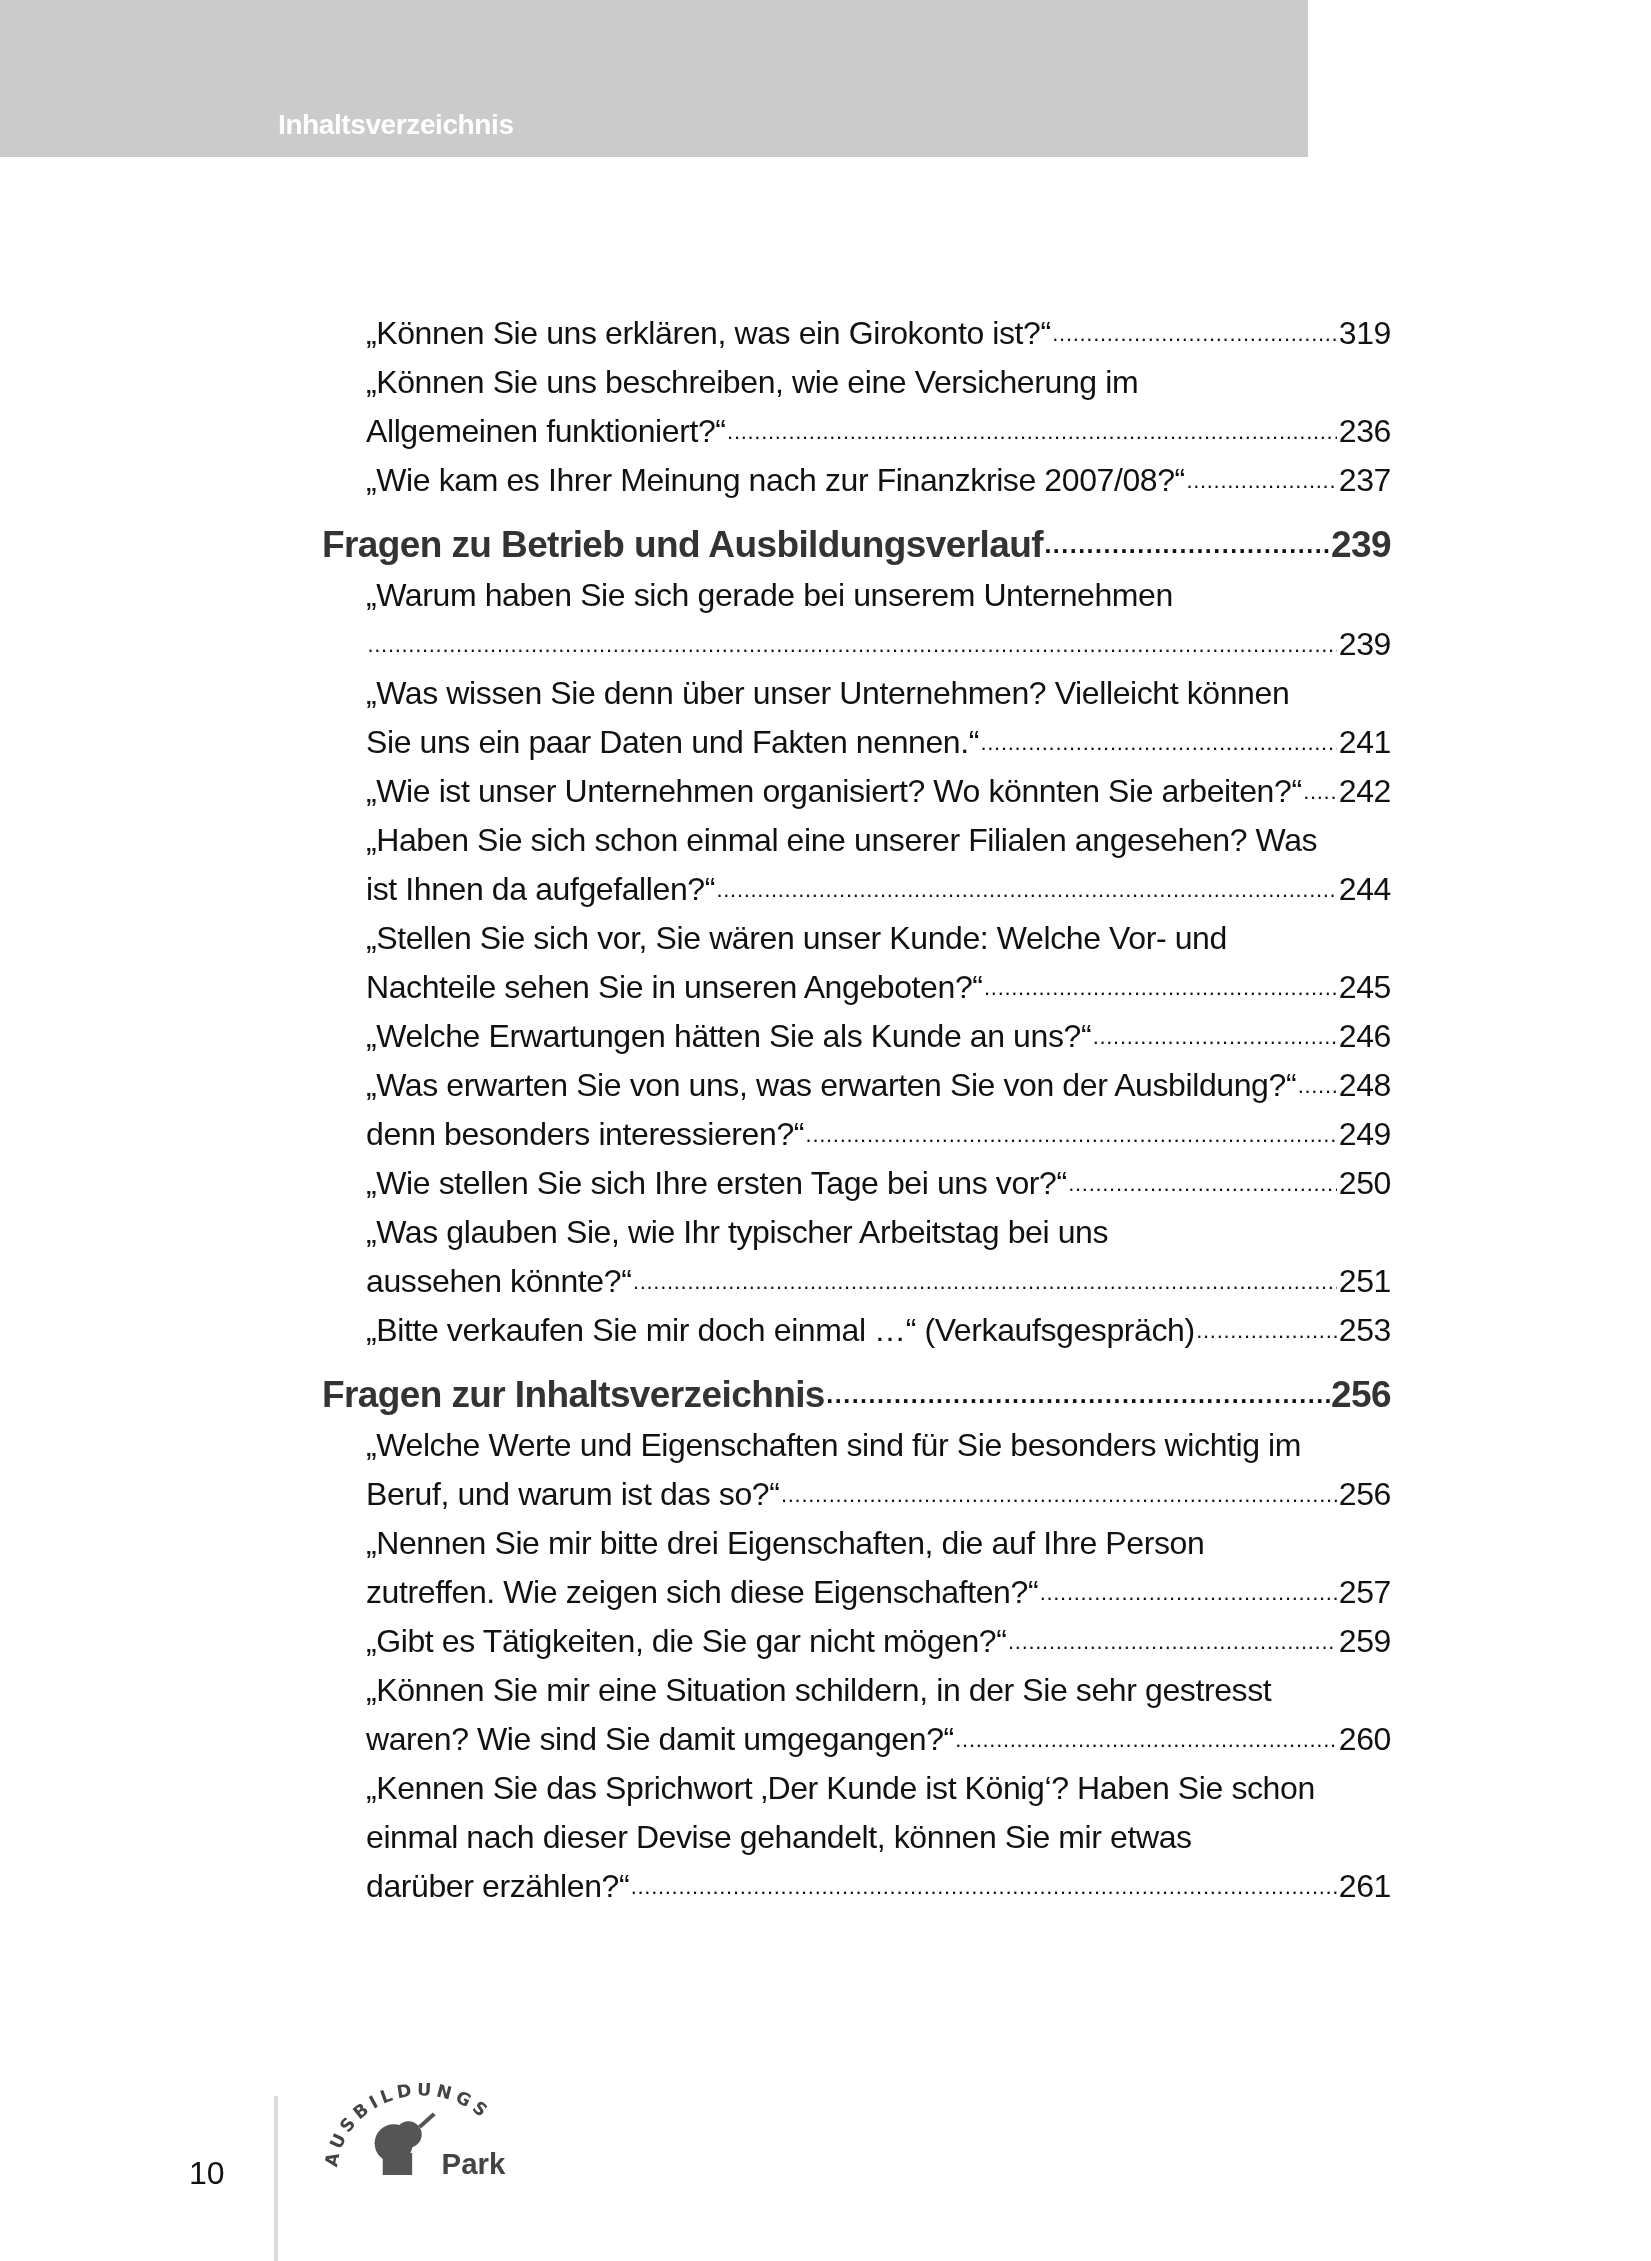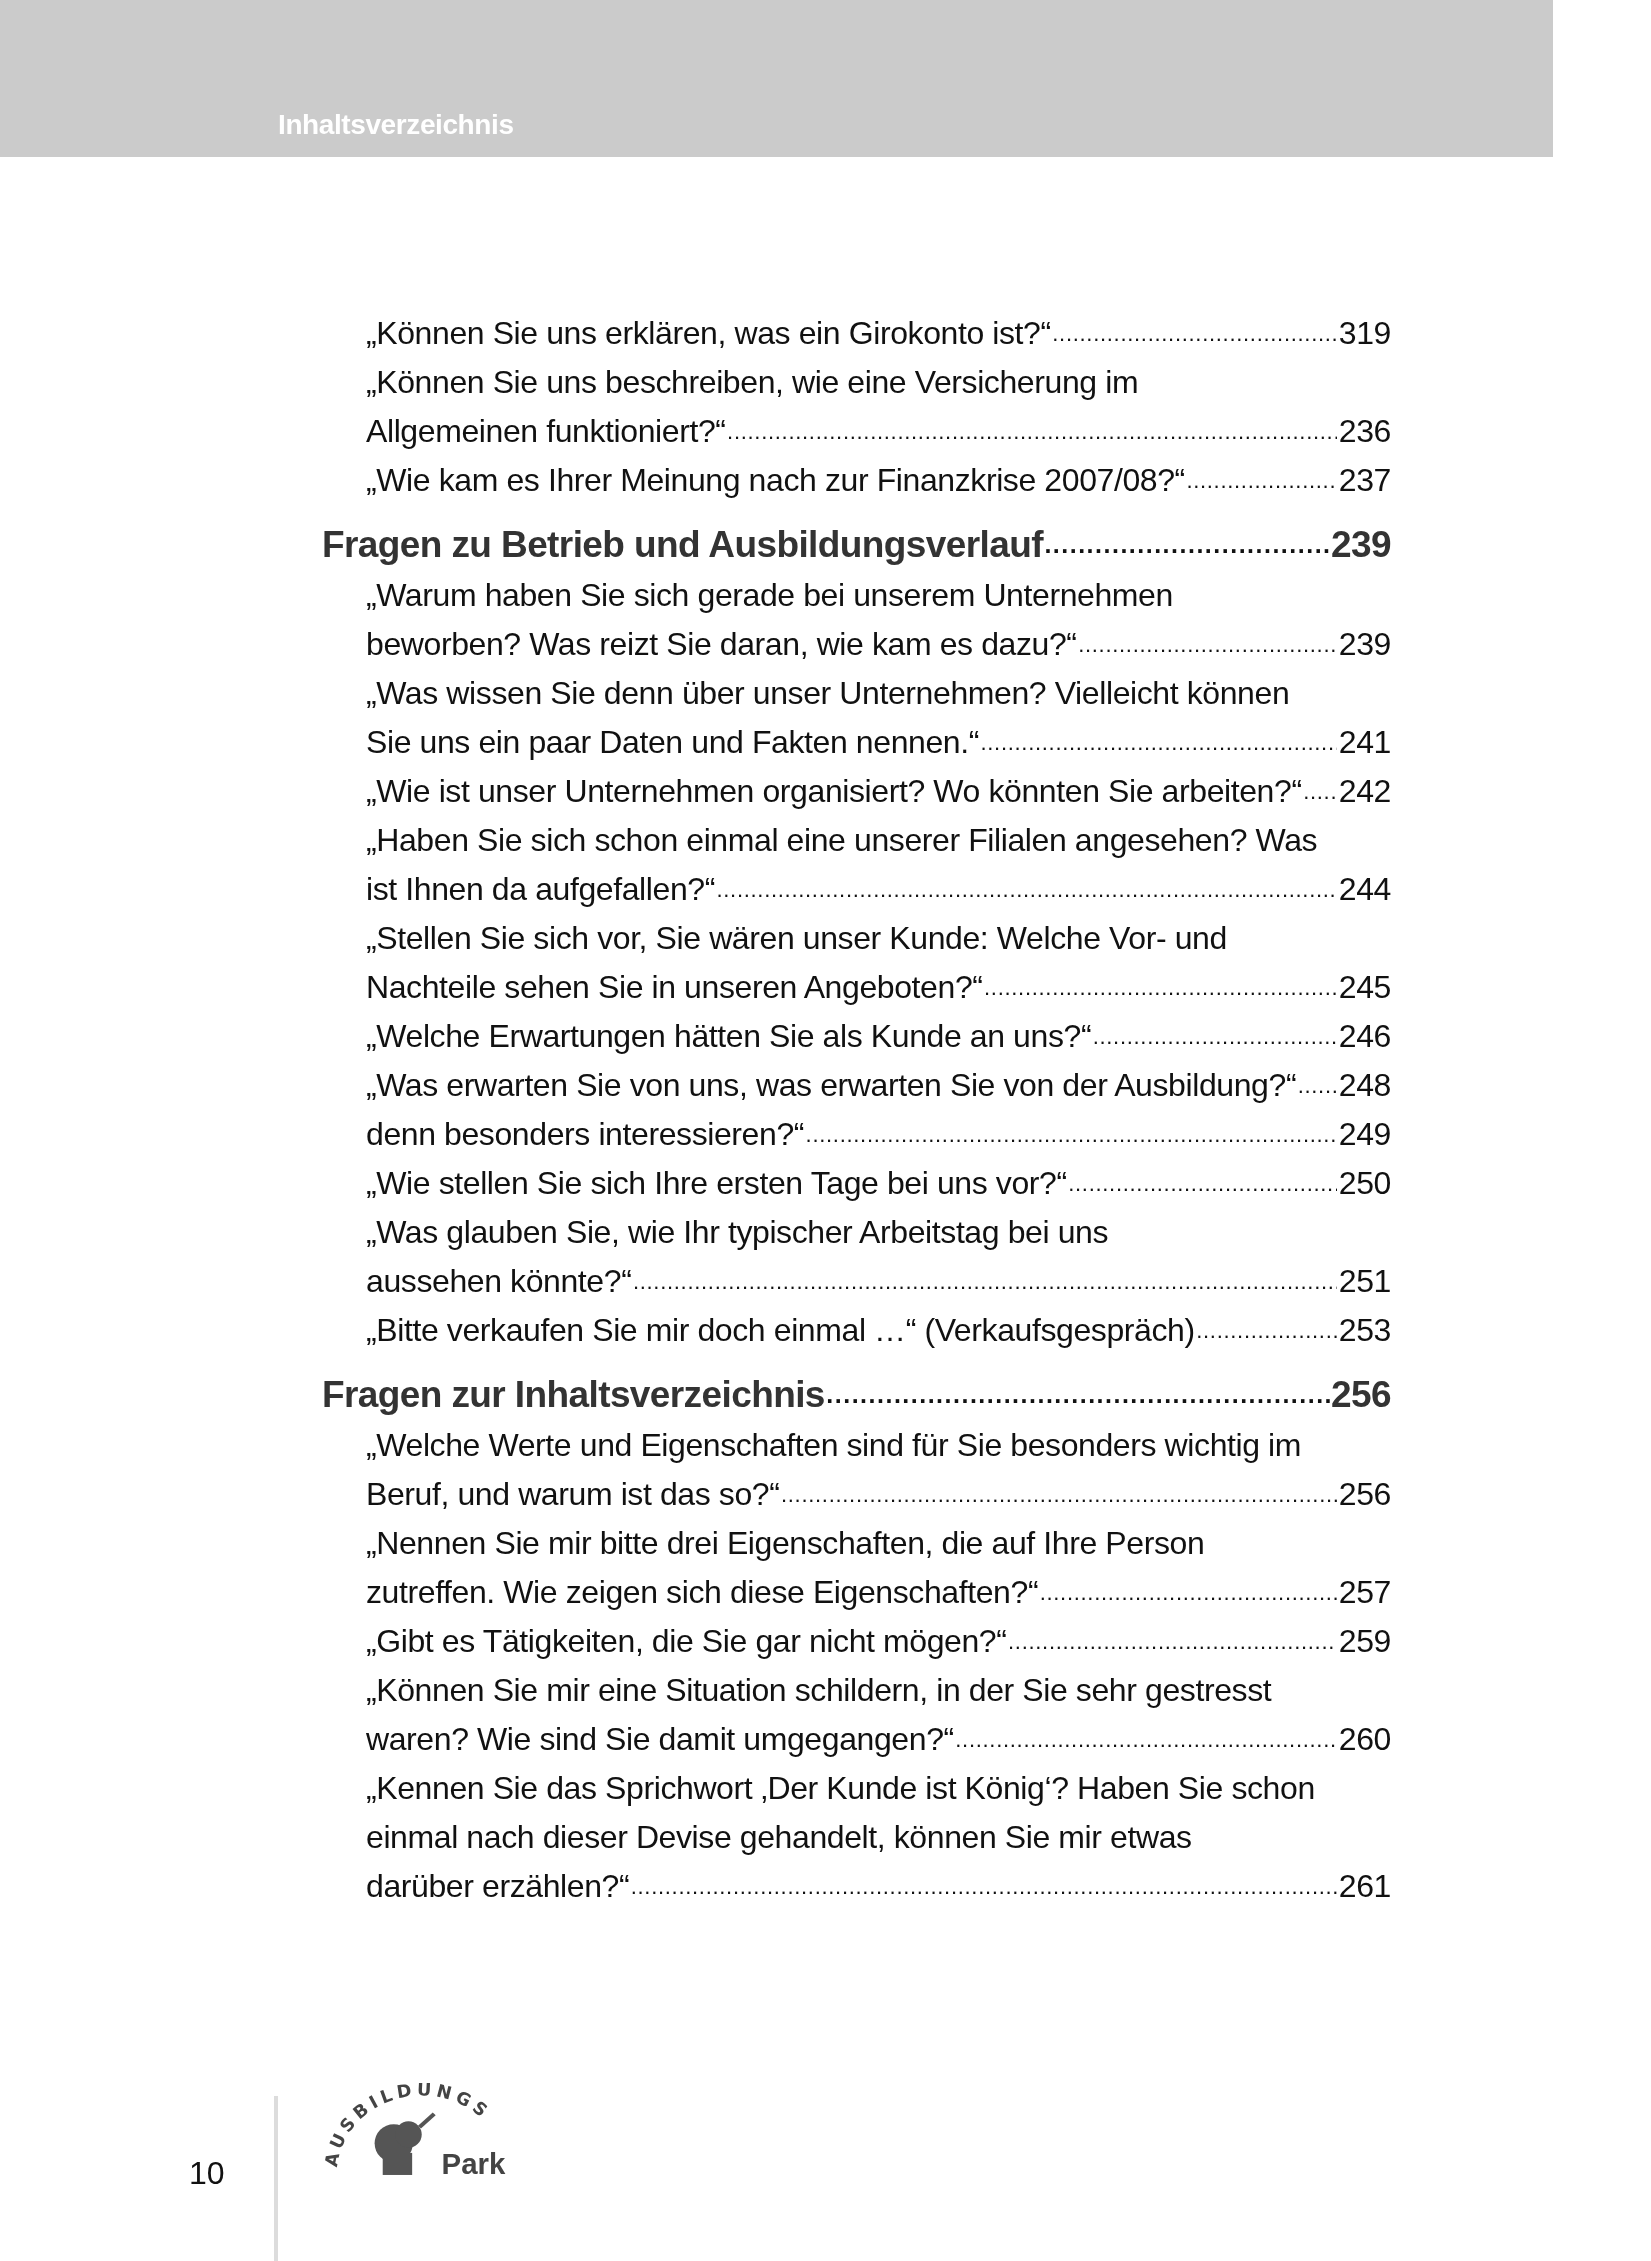--- a/index.html
+++ b/index.html
@@ -1,18 +1,18 @@
 <!DOCTYPE html>
 <html style="font-size:11.8px"><head>
 <meta charset="utf-8">
 <style>
   html, body { margin: 0; padding: 0; background: #ffffff; }
   body { width: 1652px; height: 2261px; position: relative; overflow: hidden;
          font-family: "Liberation Sans", "DejaVu Sans", sans-serif; color: #111; }
-  .header-band { position: absolute; left: 0; top: 0; width: 1553px; height: 157px; background: #cbcbcb; }
+  .header-band { position: absolute; left: 0; top: 0; width: 1308px; height: 157px; background: #cbcbcb; }
   .header-title { position: absolute; left: 278px; top: 109px; font-size: 28px; font-weight: bold;
                   color: #ffffff; letter-spacing: -0.4px; }
   .toc { position: absolute; left: 322px; top: 309px; width: 1069px; }
   .entry-block { display: block; }
   .line { display: flex; align-items: center; white-space: nowrap; }
   .line .txt { white-space: nowrap; }
   .line .dots { flex: 1; overflow: hidden; white-space: nowrap; margin: 0 1.5px; color: #111;
                 letter-spacing: 0.7px; font-size: 22px; }
   .line .dots::before { content: "......................................................................................................................................................................................................................................................................................................................."; }
   .line .page { white-space: nowrap; }
@@ -59,21 +59,20 @@
     <div class="section line">
       <span class="txt">Fragen zu Betrieb und Ausbildungsverlauf</span>
       <span class="dots"></span>
       <span class="page">239</span>
     </div>
     <div class="sub entry-block">
       <div class="line">
         <span class="txt">„Warum haben Sie sich gerade bei unserem Unternehmen</span>
       </div>
       <div class="line">
-        <span class="txt">beworben? Was reizt Sie daran, wie kam es dazu?“</span>
         <span class="dots"></span>
         <span class="page">239</span>
       </div>
     </div>
     <div class="sub entry-block">
       <div class="line">
         <span class="txt">„Was wissen Sie denn über unser Unternehmen? Vielleicht können</span>
       </div>
       <div class="line">
         <span class="txt">Sie uns ein paar Daten und Fakten nennen.“</span>

